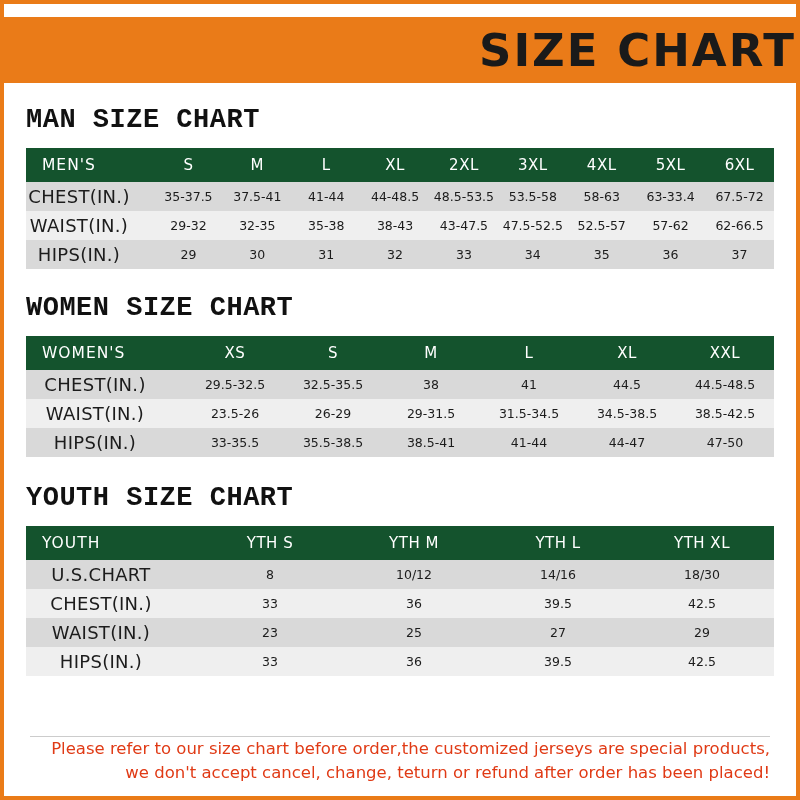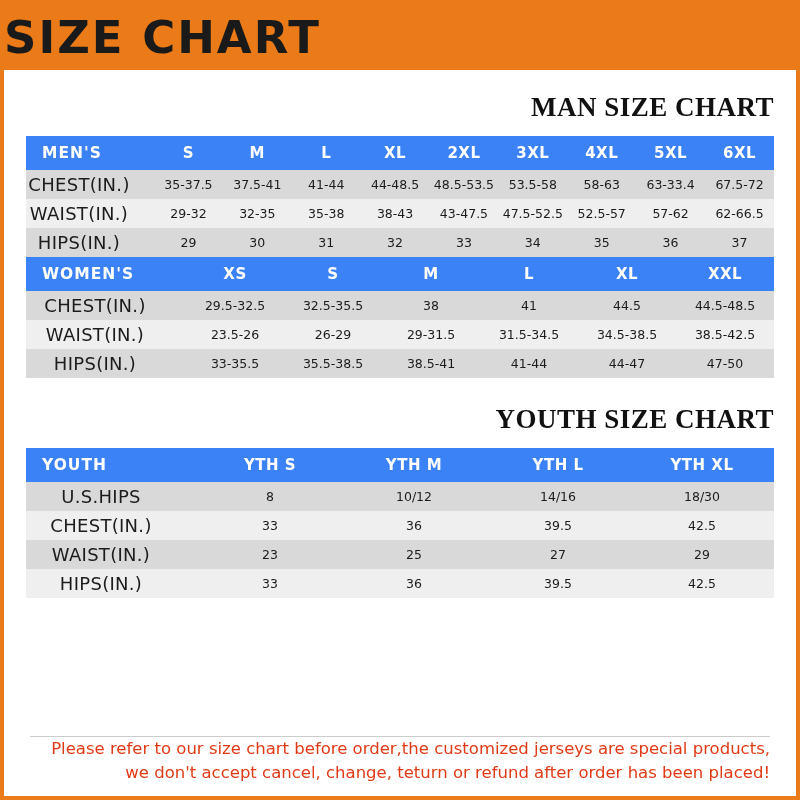--- a/index.html
+++ b/index.html
@@ -19,36 +19,37 @@
     height: 800px;
     box-sizing: border-box;
     border: 4px solid #ea7b18;
     background: #ffffff;
   }
   .banner {
     height: 66px;
     background: #ea7b18;
     display: flex;
     align-items: center;
-    justify-content: flex-start;
+    justify-content: flex-end;
+    margin-top: 13px;
   }
   .banner-title {
     font-family: "DejaVu Sans", sans-serif;
     font-weight: bold;
     font-size: 45px;
     letter-spacing: 2px;
     color: #1a1a1a;
     line-height: 1;
   }
   .content {
     padding: 0 22px;
   }
   .section-title {
-    text-align: right;
-    font-family: Liberation Serif, serif;
+    text-align: left;
+    font-family: Liberation Mono, monospace;
     font-weight: bold;
     font-size: 27px;
     color: #111111;
     letter-spacing: 0.5px;
   }
   .t-man { margin: 22px 0 13px 0; }
   .t-women { margin: 24px 0 13px 0; }
   .t-youth { margin: 26px 0 13px 0; }
 
   table {
@@ -60,23 +61,23 @@
     font-family: "DejaVu Sans", sans-serif;
     font-size: 12.5px;
     color: #1c1c1c;
     text-align: center;
     padding: 0;
     height: 29px;
     vertical-align: middle;
     white-space: nowrap;
   }
   tr.head td {
-    background: #3b82f6;
+    background: #14532d;
     color: #ffffff;
-    font-weight: bold;
+    font-weight: normal;
     font-size: 15px;
     height: 34px;
     letter-spacing: 0.5px;
   }
   tr.head td.rowlabel {
     text-align: left;
     padding-left: 16px;
     font-size: 15.5px;
     letter-spacing: 1px;
   }
@@ -184,20 +185,21 @@
           <td>32</td>
           <td>33</td>
           <td>34</td>
           <td>35</td>
           <td>36</td>
           <td>37</td>
         </tr>
       </tbody>
     </table>
 
+    <div class="section-title t-women">WOMEN SIZE CHART</div>
     <table class="tbl-women">
       <colgroup>
         <col class="c0">
           <col>
           <col>
           <col>
           <col>
           <col>
           <col>
       </colgroup>
@@ -252,21 +254,21 @@
       </colgroup>
       <tbody>
         <tr class="head">
           <td class="rowlabel">YOUTH</td>
           <td>YTH S</td>
           <td>YTH M</td>
           <td>YTH L</td>
           <td>YTH XL</td>
         </tr>
         <tr class="odd">
-          <td class="rowlabel">U.S.HIPS</td>
+          <td class="rowlabel">U.S.CHART</td>
           <td>8</td>
           <td>10/12</td>
           <td>14/16</td>
           <td>18/30</td>
         </tr>
         <tr class="even">
           <td class="rowlabel">CHEST(IN.)</td>
           <td>33</td>
           <td>36</td>
           <td>39.5</td>

